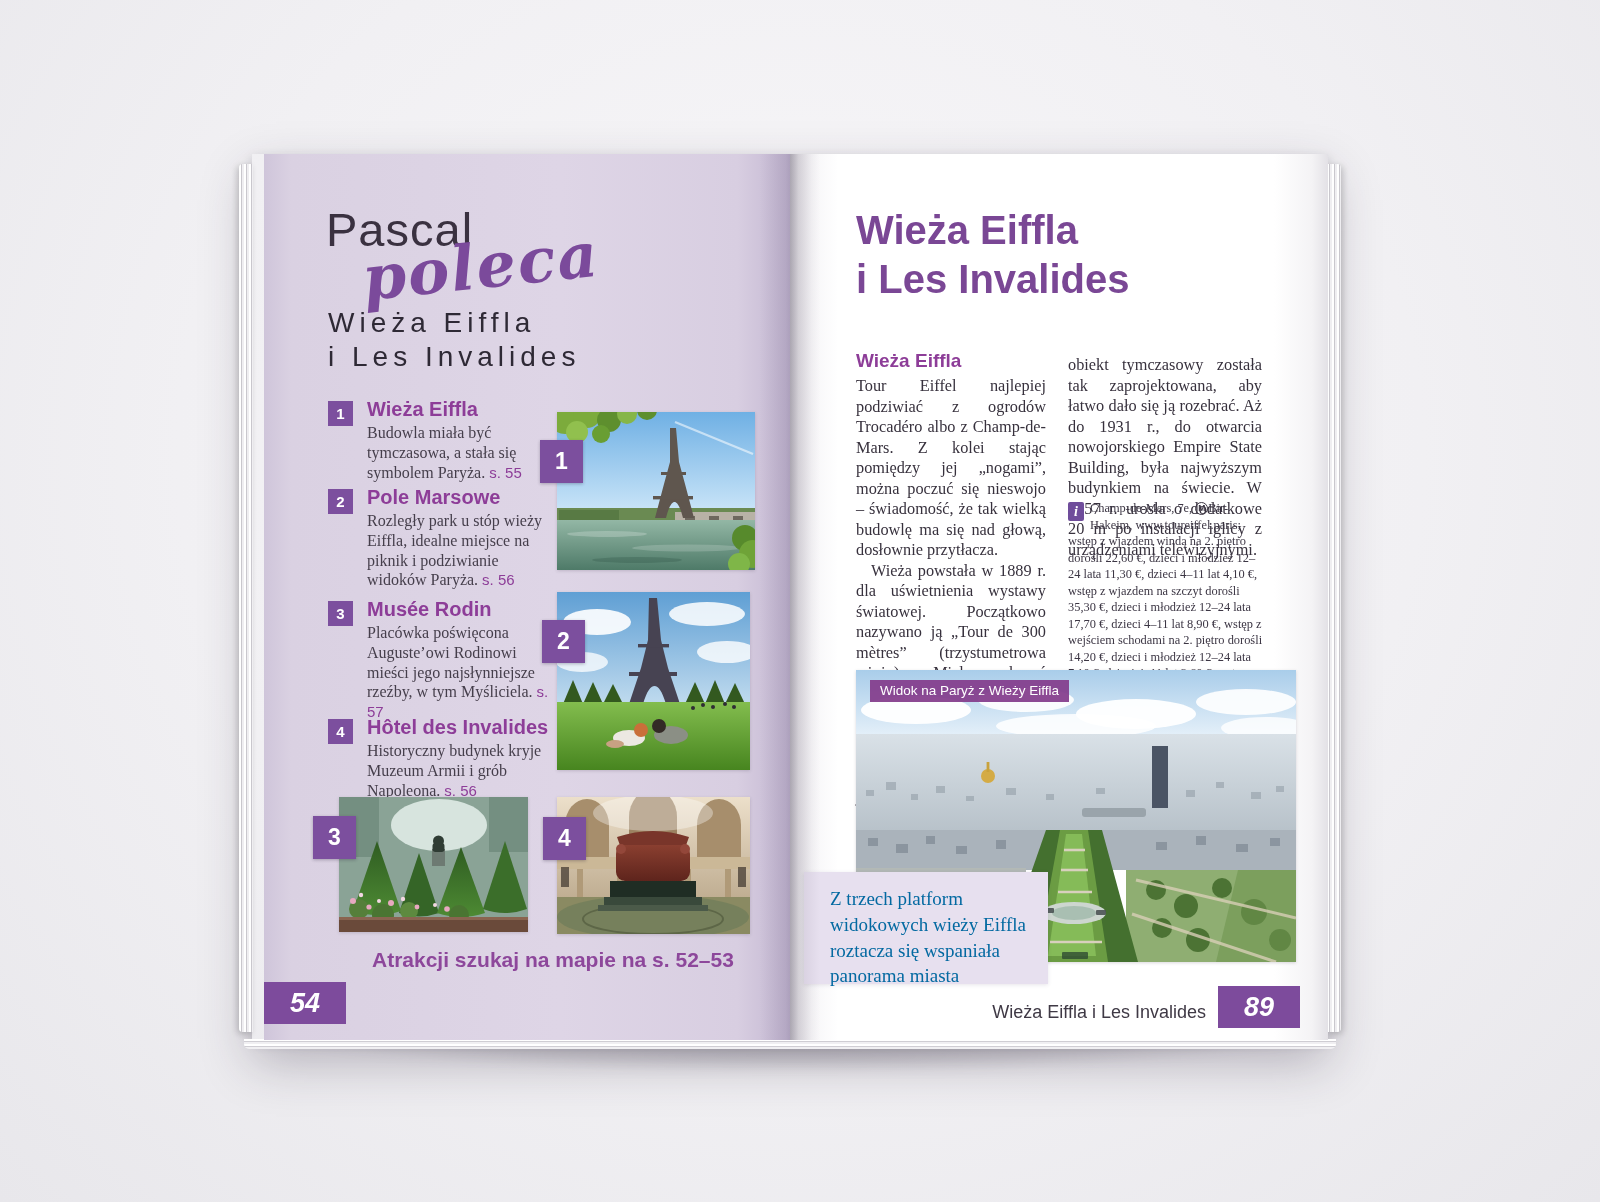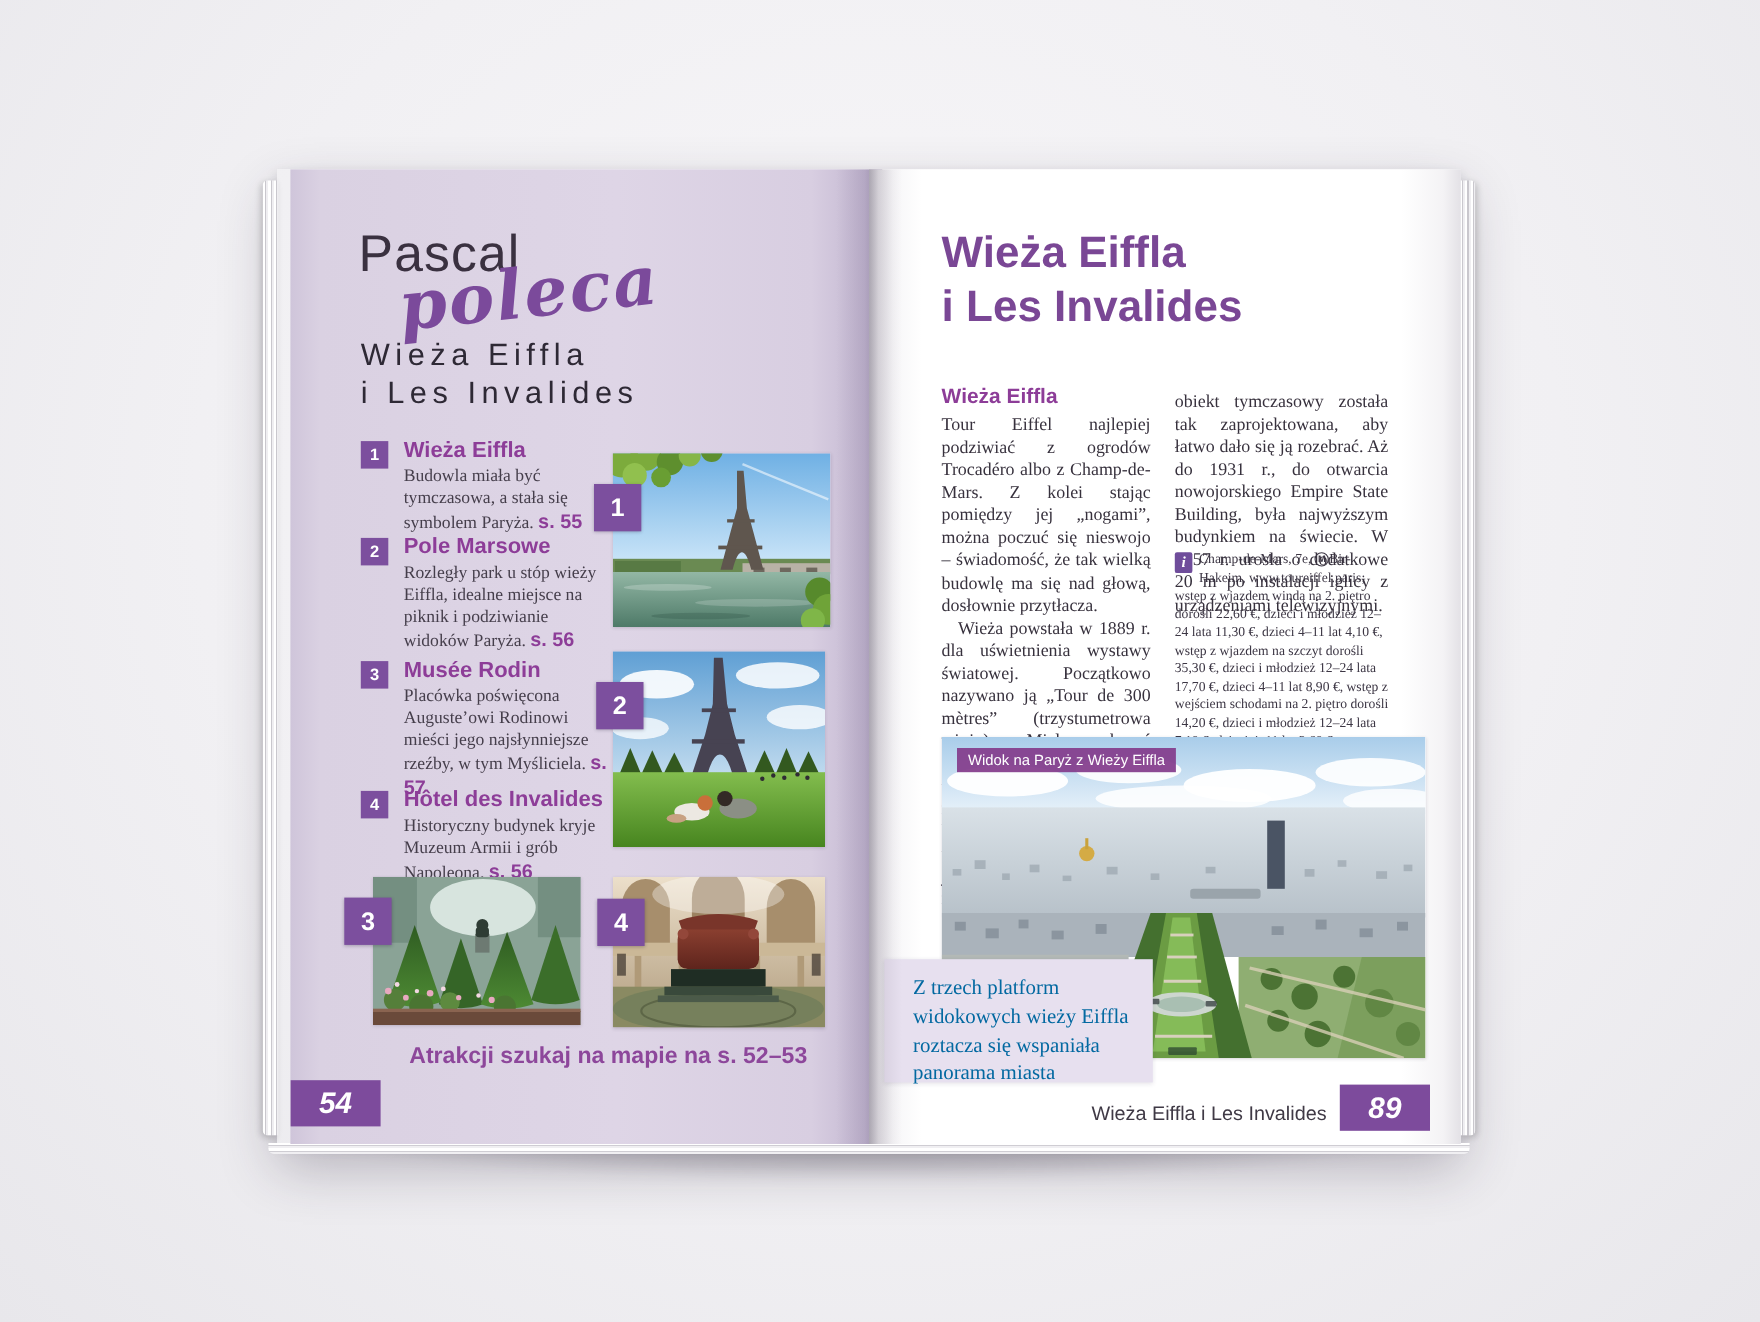--- a/index.html
+++ b/index.html
@@ -54,21 +54,21 @@
   .lp-item{position:absolute; left:64px; width:230px;}
   .lp-badge{
     position:absolute; left:0; top:3px; width:25px; height:25px; background:#7c4f9e;
     color:#fff; font-weight:bold; font-size:15px; display:flex; align-items:center; justify-content:center;
   }
   .lp-item-body{margin-left:39px;}
   .lp-item-title{font-size:20px; font-weight:bold; color:#8d3d98; line-height:1.1; margin-bottom:3px;}
   .lp-item-desc{
     font-family:"Liberation Serif", serif; font-size:16px; color:#453e4b; line-height:1.24; width:192px;
   }
-  .page-ref{color:#8d3d98; font-weight:bold; font-family:"Liberation Sans", sans-serif; font-size:18px;}
+  .page-ref{color:#8d3d98; font-weight:normal; font-family:"Liberation Sans", sans-serif; font-size:15px;}
   .photo{position:absolute; overflow:hidden; box-shadow:0 1px 3px rgba(50,40,60,.18);}
   .photo svg{display:block; width:100%; height:100%;}
   .photo-badge{
     position:absolute; width:43px; height:43px; background:#7c4f9e; color:#fff; font-weight:bold; font-size:23px;
     display:flex; align-items:center; justify-content:center; box-shadow:0 1px 3px rgba(40,30,55,.3);
   }
   .map-note{
     position:absolute; left:108px; top:794px; width:420px;
     font-size:21px; font-weight:bold; color:#8d479b;
   }

